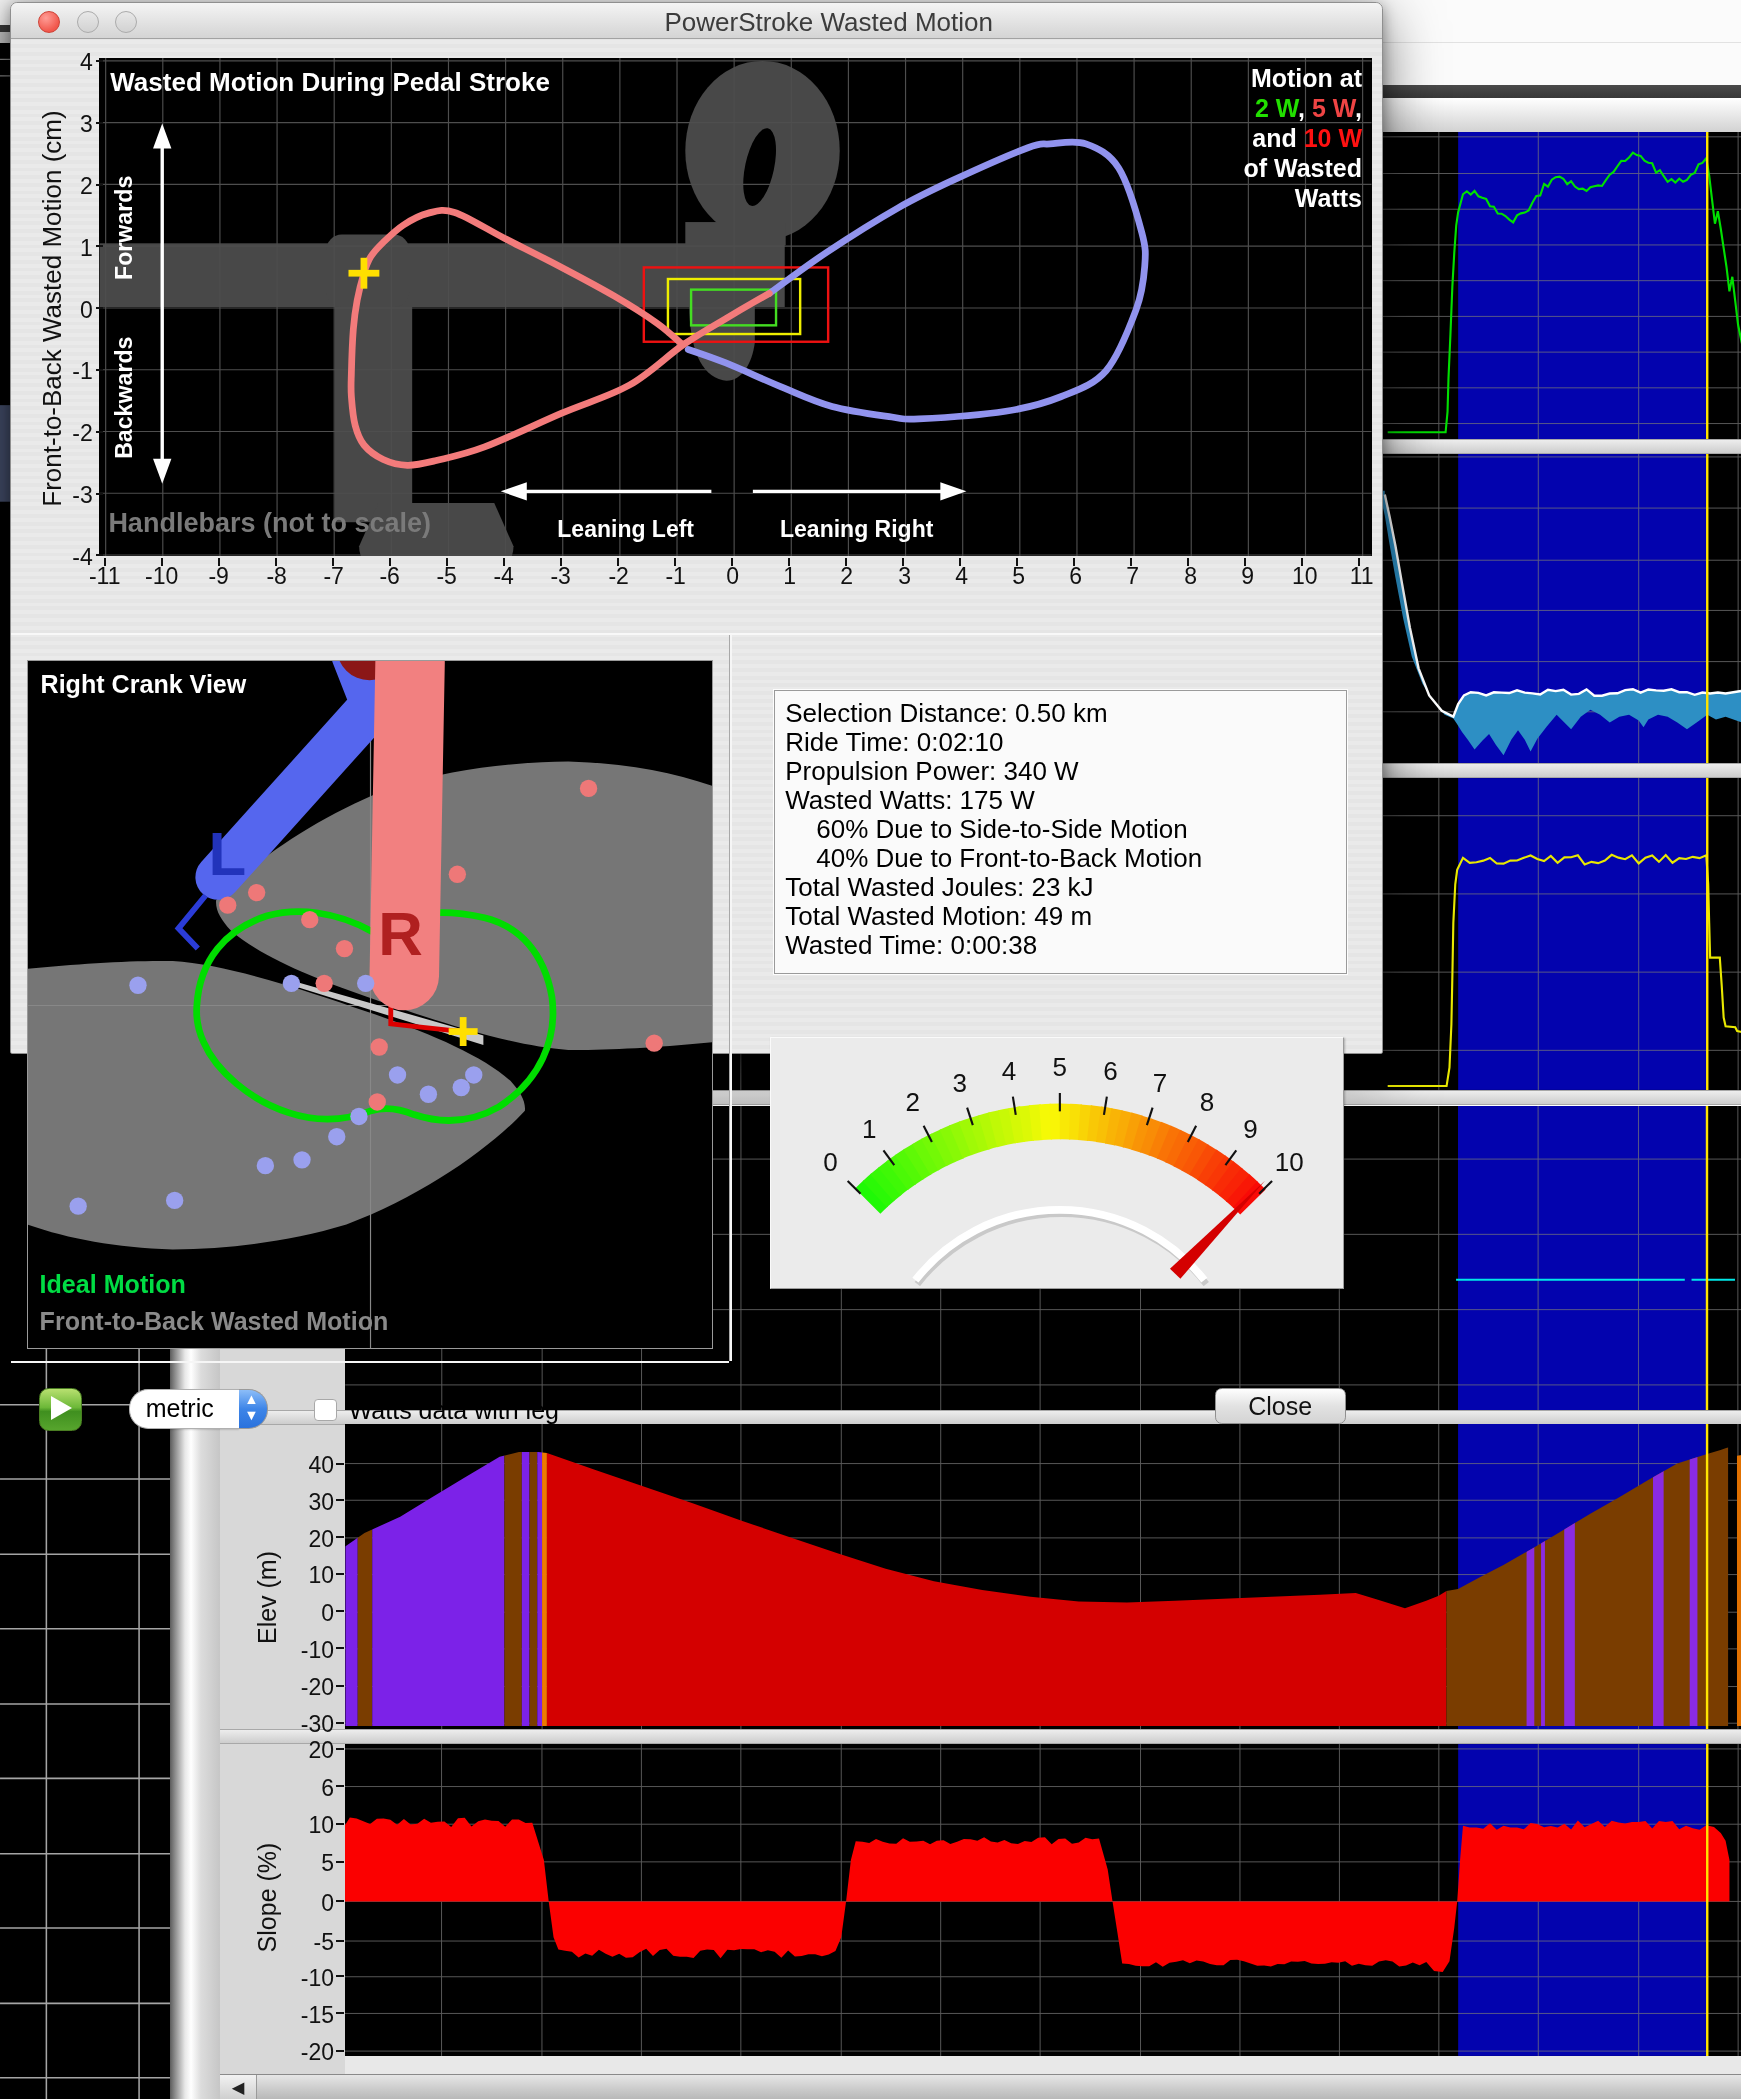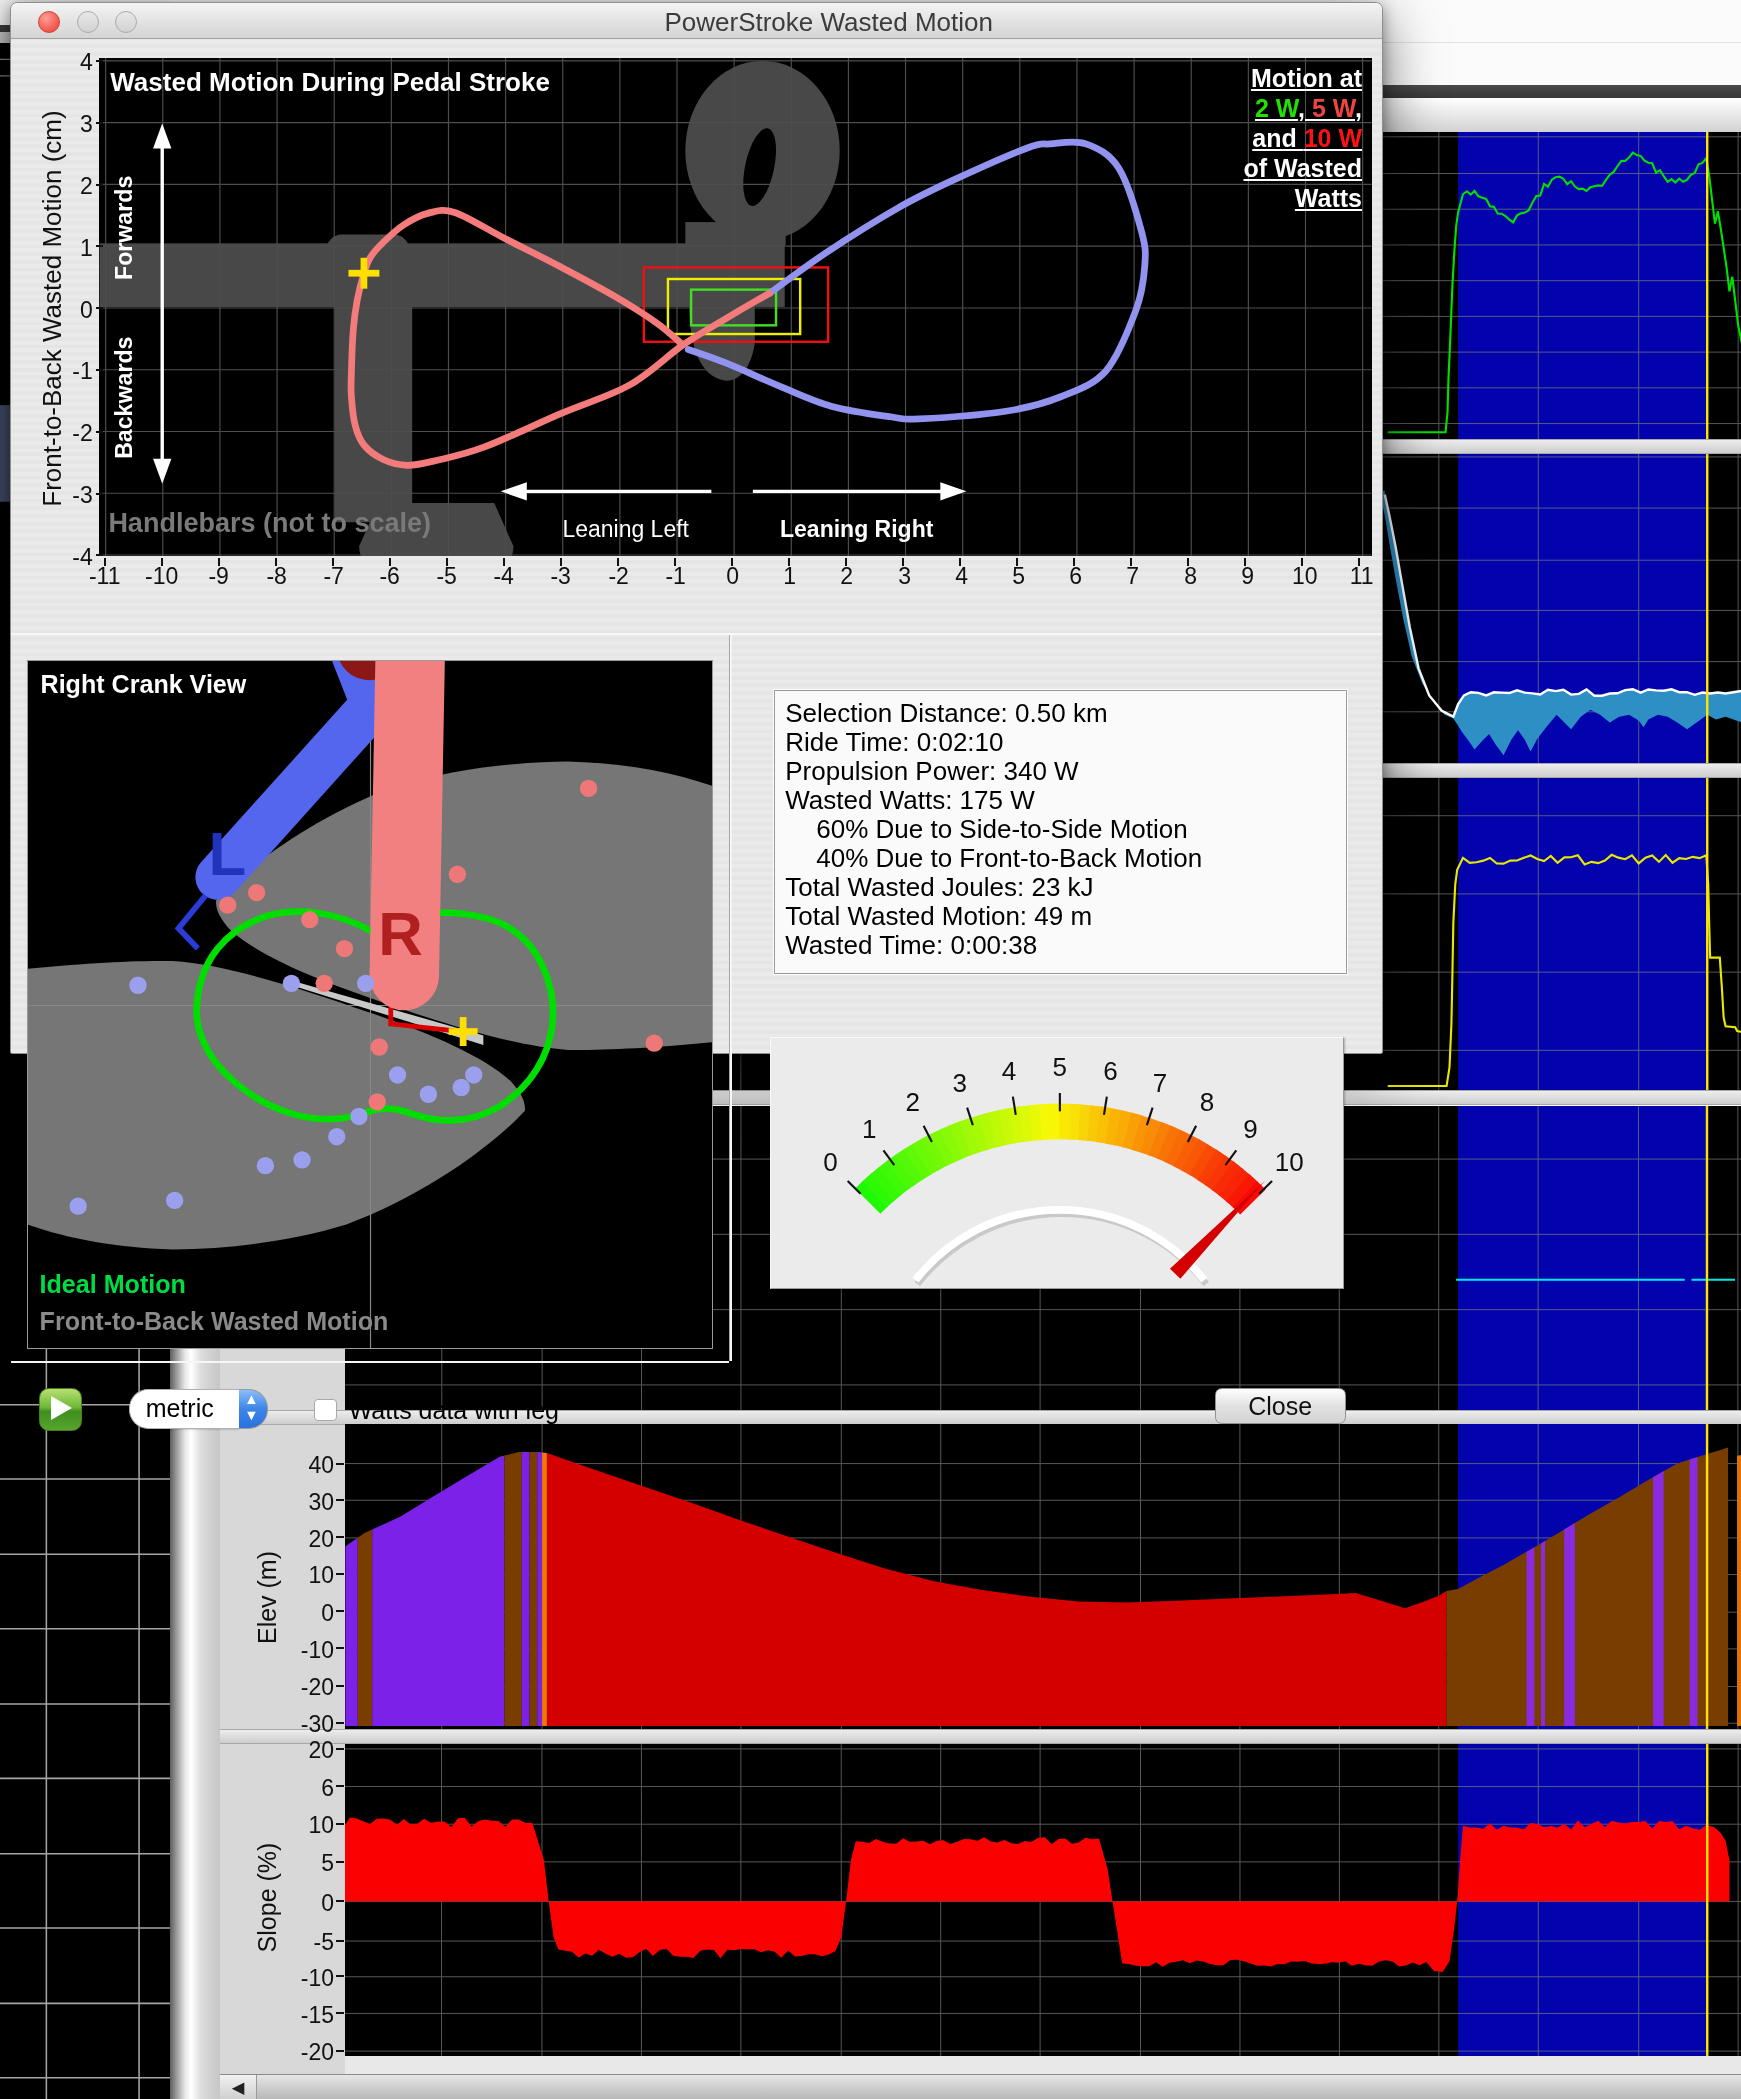--- a/index.html
+++ b/index.html
@@ -375,23 +375,23 @@
         <polygon points="65,436 58,417 72,417"></polygon>
         <line x1="437" y1="449" x2="634" y2="449"></line>
         <polygon points="421,449 441,442 441,456"></polygon>
         <line x1="677" y1="449" x2="877" y2="449"></line>
         <polygon points="893,449 873,442 873,456"></polygon>
       </g>
       <text x="34" y="176" font-size="24" font-weight="bold" fill="#fff" text-anchor="middle" transform="rotate(-90 34 176)">Forwards</text>
       <text x="34" y="352" font-size="24" font-weight="bold" fill="#fff" text-anchor="middle" transform="rotate(-90 34 352)">Backwards</text>
     </svg>
     <div class="abs" style="left:11.6px;top:8.7px;font-size:26px;font-weight:bold;color:#fff;">Wasted Motion During Pedal Stroke</div>
-    <div class="abs" style="right:9.7px;top:4.8px;font-size:25px;font-weight:bold;color:#fff;text-align:right;line-height:30px;text-decoration:underline;">Motion at<br><span style="color:#22e000">2 W</span>, <span style="color:#ef4444">5 W</span>,<br>and <span style="color:#ff1111">10 W</span><br>of Wasted<br>Watts</div>
+    <div class="abs" style="right:9.7px;top:4.8px;font-size:25px;font-weight:bold;color:#fff;text-align:right;line-height:30px;">Motion at<br><span style="color:#22e000">2 W</span>, <span style="color:#ef4444">5 W</span>,<br>and <span style="color:#ff1111">10 W</span><br>of Wasted<br>Watts</div>
     <div class="abs" style="left:9.7px;top:450px;font-size:27px;font-weight:bold;color:#7a7a7a;">Handlebars (not to scale)</div>
-    <div class="abs" style="left:450px;top:458px;width:154px;text-align:center;font-size:23px;font-weight:normal;color:#fff;">Leaning Left</div>
+    <div class="abs" style="left:450px;top:458px;width:154px;text-align:center;font-size:23px;font-weight:bold;color:#fff;">Leaning Left</div>
     <div class="abs" style="left:676px;top:458px;width:164px;text-align:center;font-size:23px;font-weight:bold;color:#fff;">Leaning Right</div>
   </div>
 
   <div class="abs" style="left:53px;top:46px;width:29px;font-size:23px;color:#111;text-align:right;">4</div>
   <div class="abs" style="left:53px;top:108px;width:29px;font-size:23px;color:#111;text-align:right;">3</div>
   <div class="abs" style="left:53px;top:170px;width:29px;font-size:23px;color:#111;text-align:right;">2</div>
   <div class="abs" style="left:53px;top:232px;width:29px;font-size:23px;color:#111;text-align:right;">1</div>
   <div class="abs" style="left:53px;top:294px;width:29px;font-size:23px;color:#111;text-align:right;">0</div>
   <div class="abs" style="left:43px;top:355px;width:39px;font-size:23px;color:#111;text-align:right;">-1</div>
   <div class="abs" style="left:43px;top:417px;width:39px;font-size:23px;color:#111;text-align:right;">-2</div>

